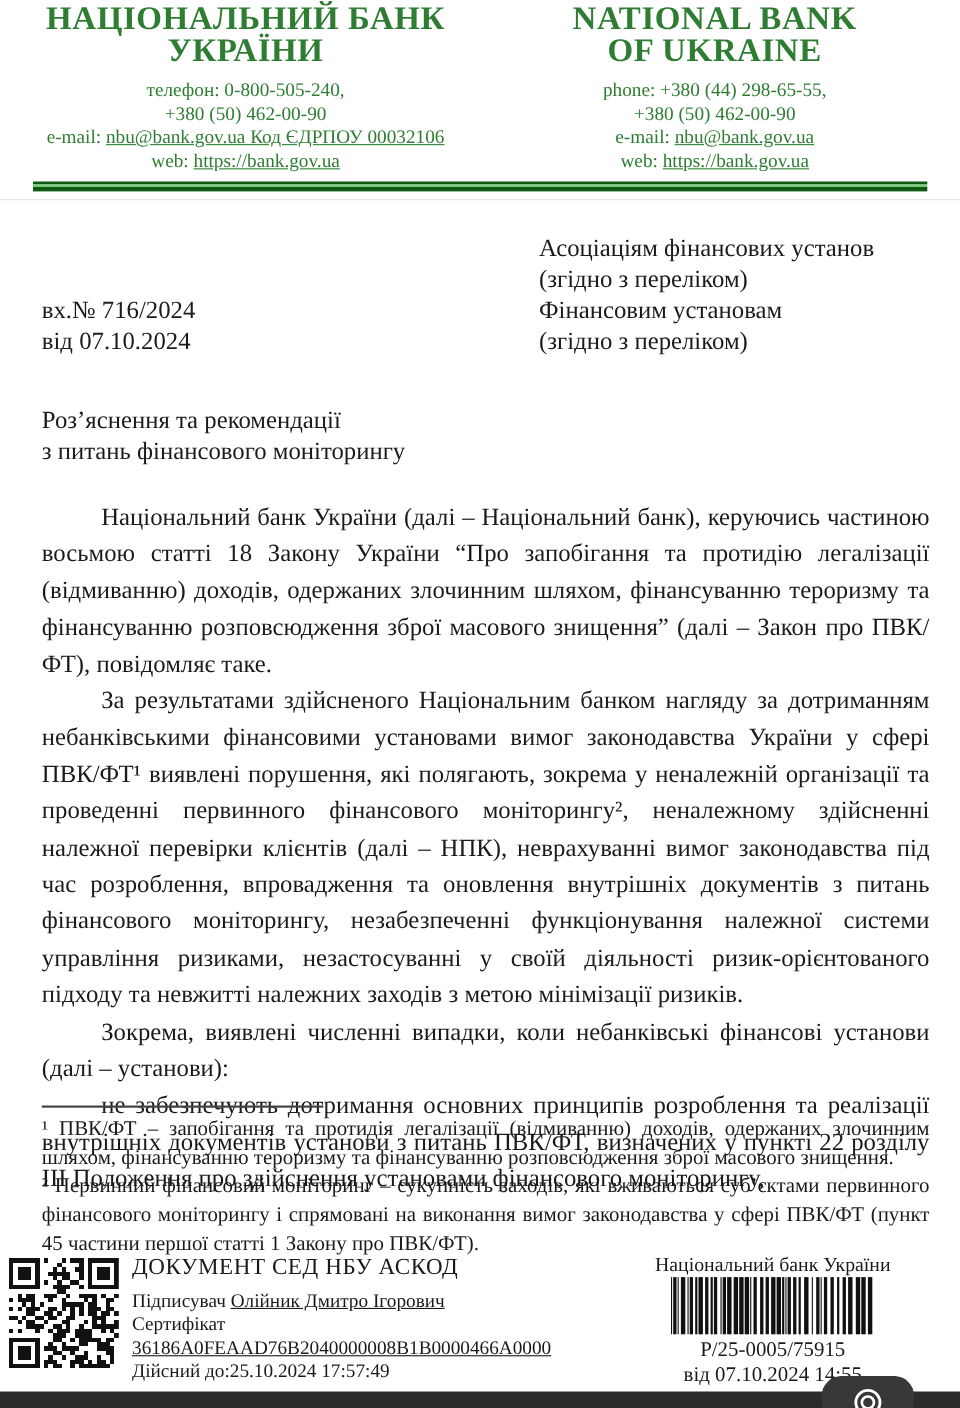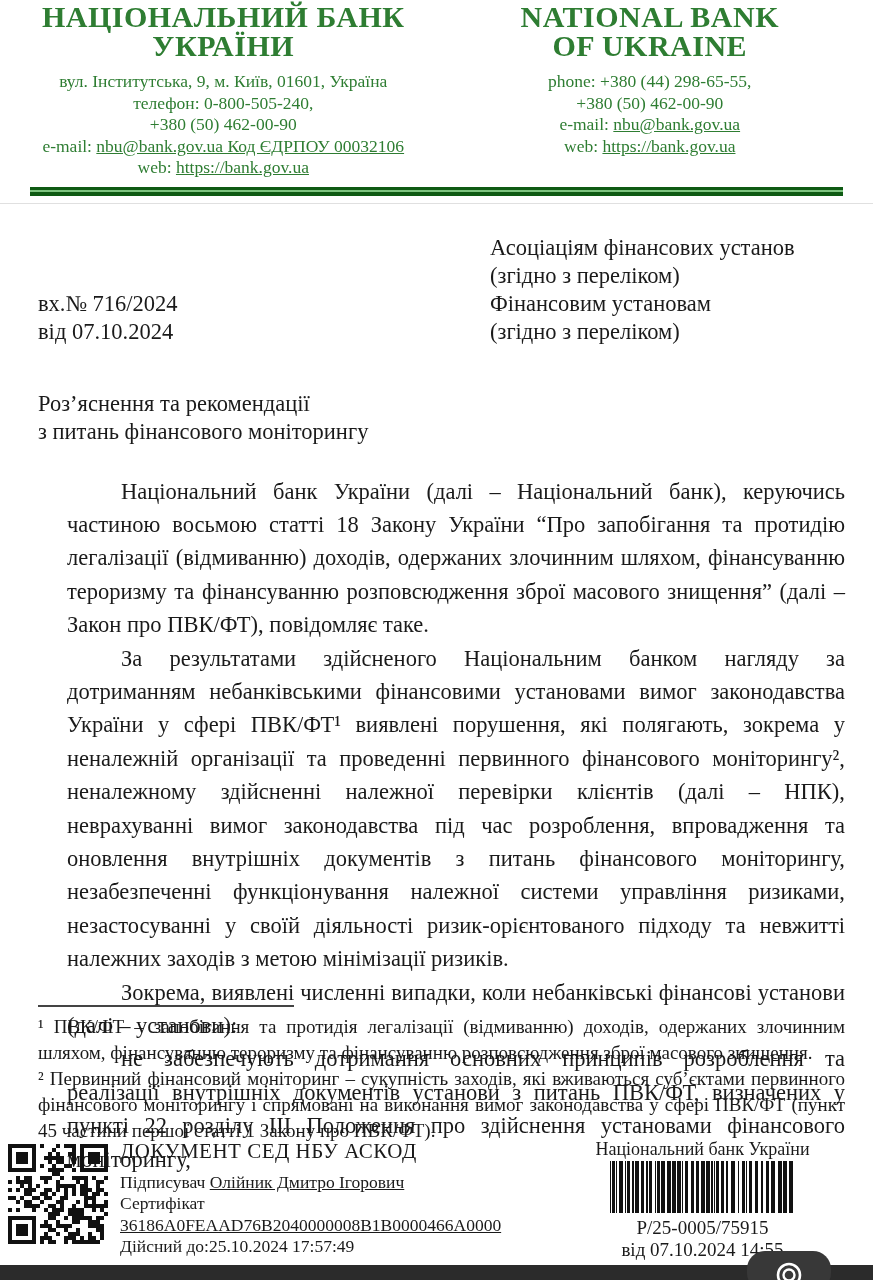--- a/index.html
+++ b/index.html
@@ -22,21 +22,21 @@
 
   
   .addr-row { display:flex; align-items:flex-end; margin-top:30px; padding:0 30px 0 38px; }
   .reg-block { font-size:22.5px; line-height:28px; width:452px; }
   .recipients { font-size:22.5px; line-height:28px; }
 
   
   .subject { margin-top:44px; padding-left:38px; font-size:22.5px; line-height:28px; }
 
   
-  .body-text { margin-top:29px; padding:0 28px 0 38px;margin-left:29px; }
+  .body-text { margin-top:29px; padding:0 28px 0 38px; }
   .body-text p { font-size:22.5px; line-height:33.4px; text-align:justify;
                  text-indent:54px; }
 
   
   .footnotes { position:absolute; left:38px; right:28px; top:1005px; }
   .fn-rule { width:256px; height:2px; background:#444; margin-bottom:7px; }
   .footnotes p { font-size:19px; line-height:26px; text-align:justify; }
 
   
   .qr { position:absolute; left:8px; top:1139px; width:100px; height:110px; }
@@ -65,21 +65,20 @@
 
 <div class="page">
 
   <div class="letterhead">
     <div class="lh-col left">
       <div class="lh-title">
         <div>НАЦІОНАЛЬНИЙ БАНК</div>
         <div>УКРАЇНИ</div>
       </div>
       <div class="lh-contacts">
-        <div>вул. Інститутська, 9, м. Київ, 01601, Україна</div>
         <div>телефон: 0-800-505-240,</div>
         <div>+380 (50) 462-00-90</div>
         <div><span>e-mail: </span><span class="lh-link">nbu@bank.gov.ua Код ЄДРПОУ 00032106</span></div>
         <div><span>web: </span><span class="lh-link">https://bank.gov.ua</span></div>
       </div>
     </div>
     <div class="lh-col right">
       <div class="lh-title">
         <div>NATIONAL BANK</div>
         <div>OF UKRAINE</div>

